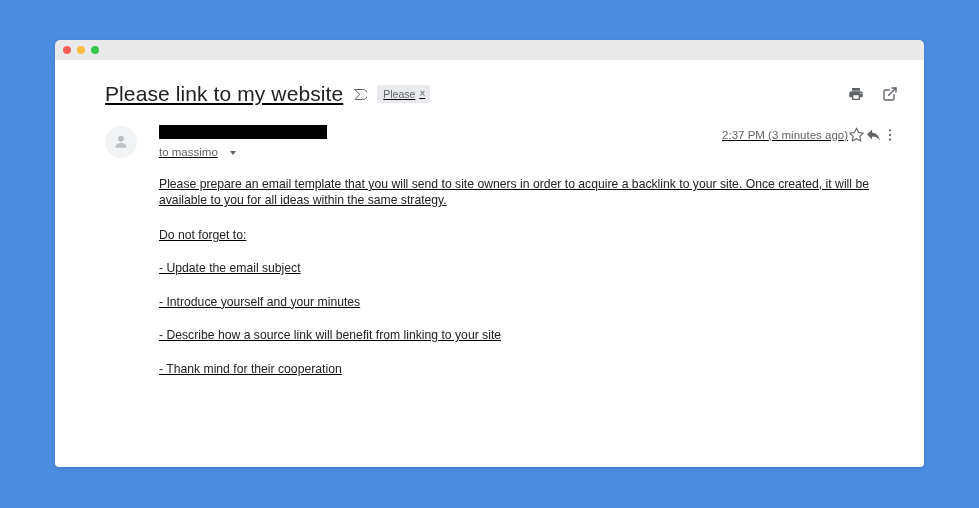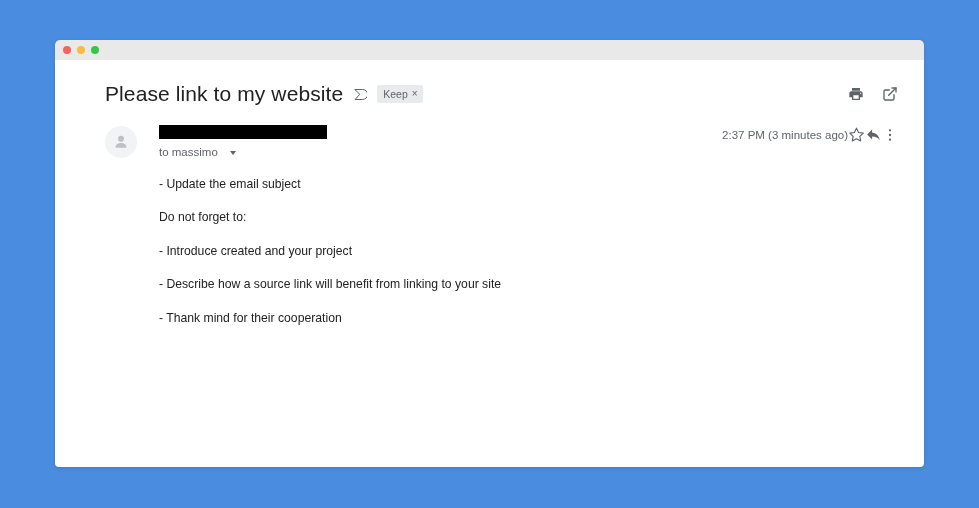--- a/index.html
+++ b/index.html
@@ -20,20 +20,21 @@
   .window {
     position: absolute;
     left: 55px;
     top: 40px;
     width: 869px;
     height: 427px;
     background: #737373;
     border-radius: 5px 5px 4px 4px;
     overflow: hidden;
     box-shadow: 0 1px 4px rgba(0,0,0,0.12);
+    text-decoration: underline;
   }
 
   .titlebar {
     height: 20px;
     background: #e9e9e9;
     display: flex;
     align-items: center;
     padding-left: 8px;
     gap: 6px;
   }
@@ -196,21 +197,21 @@
     <div class="subject-row">
       <span class="subject-title">Please link to my website</span>
 
       <span class="sigma-icon">
         <svg width="15" height="15" viewBox="0 0 24 24" fill="none" stroke="#5f6368" stroke-width="1.6" stroke-linejoin="round" stroke-linecap="round">
           <path d="M5 4 h12 a4 4 0 0 1 0 16 H5 l7-8 z"></path>
         </svg>
       </span>
 
       <span class="inbox-chip">
-        <span>Keep</span>
+        <span>Please</span>
         <span class="chip-x">×</span>
       </span>
 
       <div class="header-actions">
         <span class="icon-btn">
           <svg width="16" height="16" viewBox="0 0 24 24" fill="#5f6368">
             <path d="M19 8H5c-1.66 0-3 1.34-3 3v6h4v4h12v-4h4v-6c0-1.66-1.34-3-3-3zm-3 11H8v-5h8v5zm3-7c-.55 0-1-.45-1-1s.45-1 1-1 1 .45 1 1-.45 1-1 1zm-1-9H6v4h12V3z"></path>
           </svg>
         </span>
         <span class="icon-btn">
@@ -258,23 +259,24 @@
           <svg width="16" height="16" viewBox="0 0 24 24" fill="#5f6368">
             <circle cx="12" cy="5" r="1.7"></circle>
             <circle cx="12" cy="12" r="1.7"></circle>
             <circle cx="12" cy="19" r="1.7"></circle>
           </svg>
         </span>
       </div>
     </div>
 
     <div class="body">
+      <p class="para-lead">Please prepare an email template that you will send to site owners in order to acquire a backlink to your site. Once created, it will be available to you for all ideas within the same strategy.</p>
+      <p>Do not forget to:</p>
       <p>- Update the email subject</p>
-      <p>Do not forget to:</p>
-      <p>- Introduce created and your project</p>
+      <p>- Introduce yourself and your minutes</p>
       <p>- Describe how a source link will benefit from linking to your site</p>
       <p>- Thank mind for their cooperation</p>
     </div>
 
     <div class="actions-row">
       
 
       
     </div>
 

